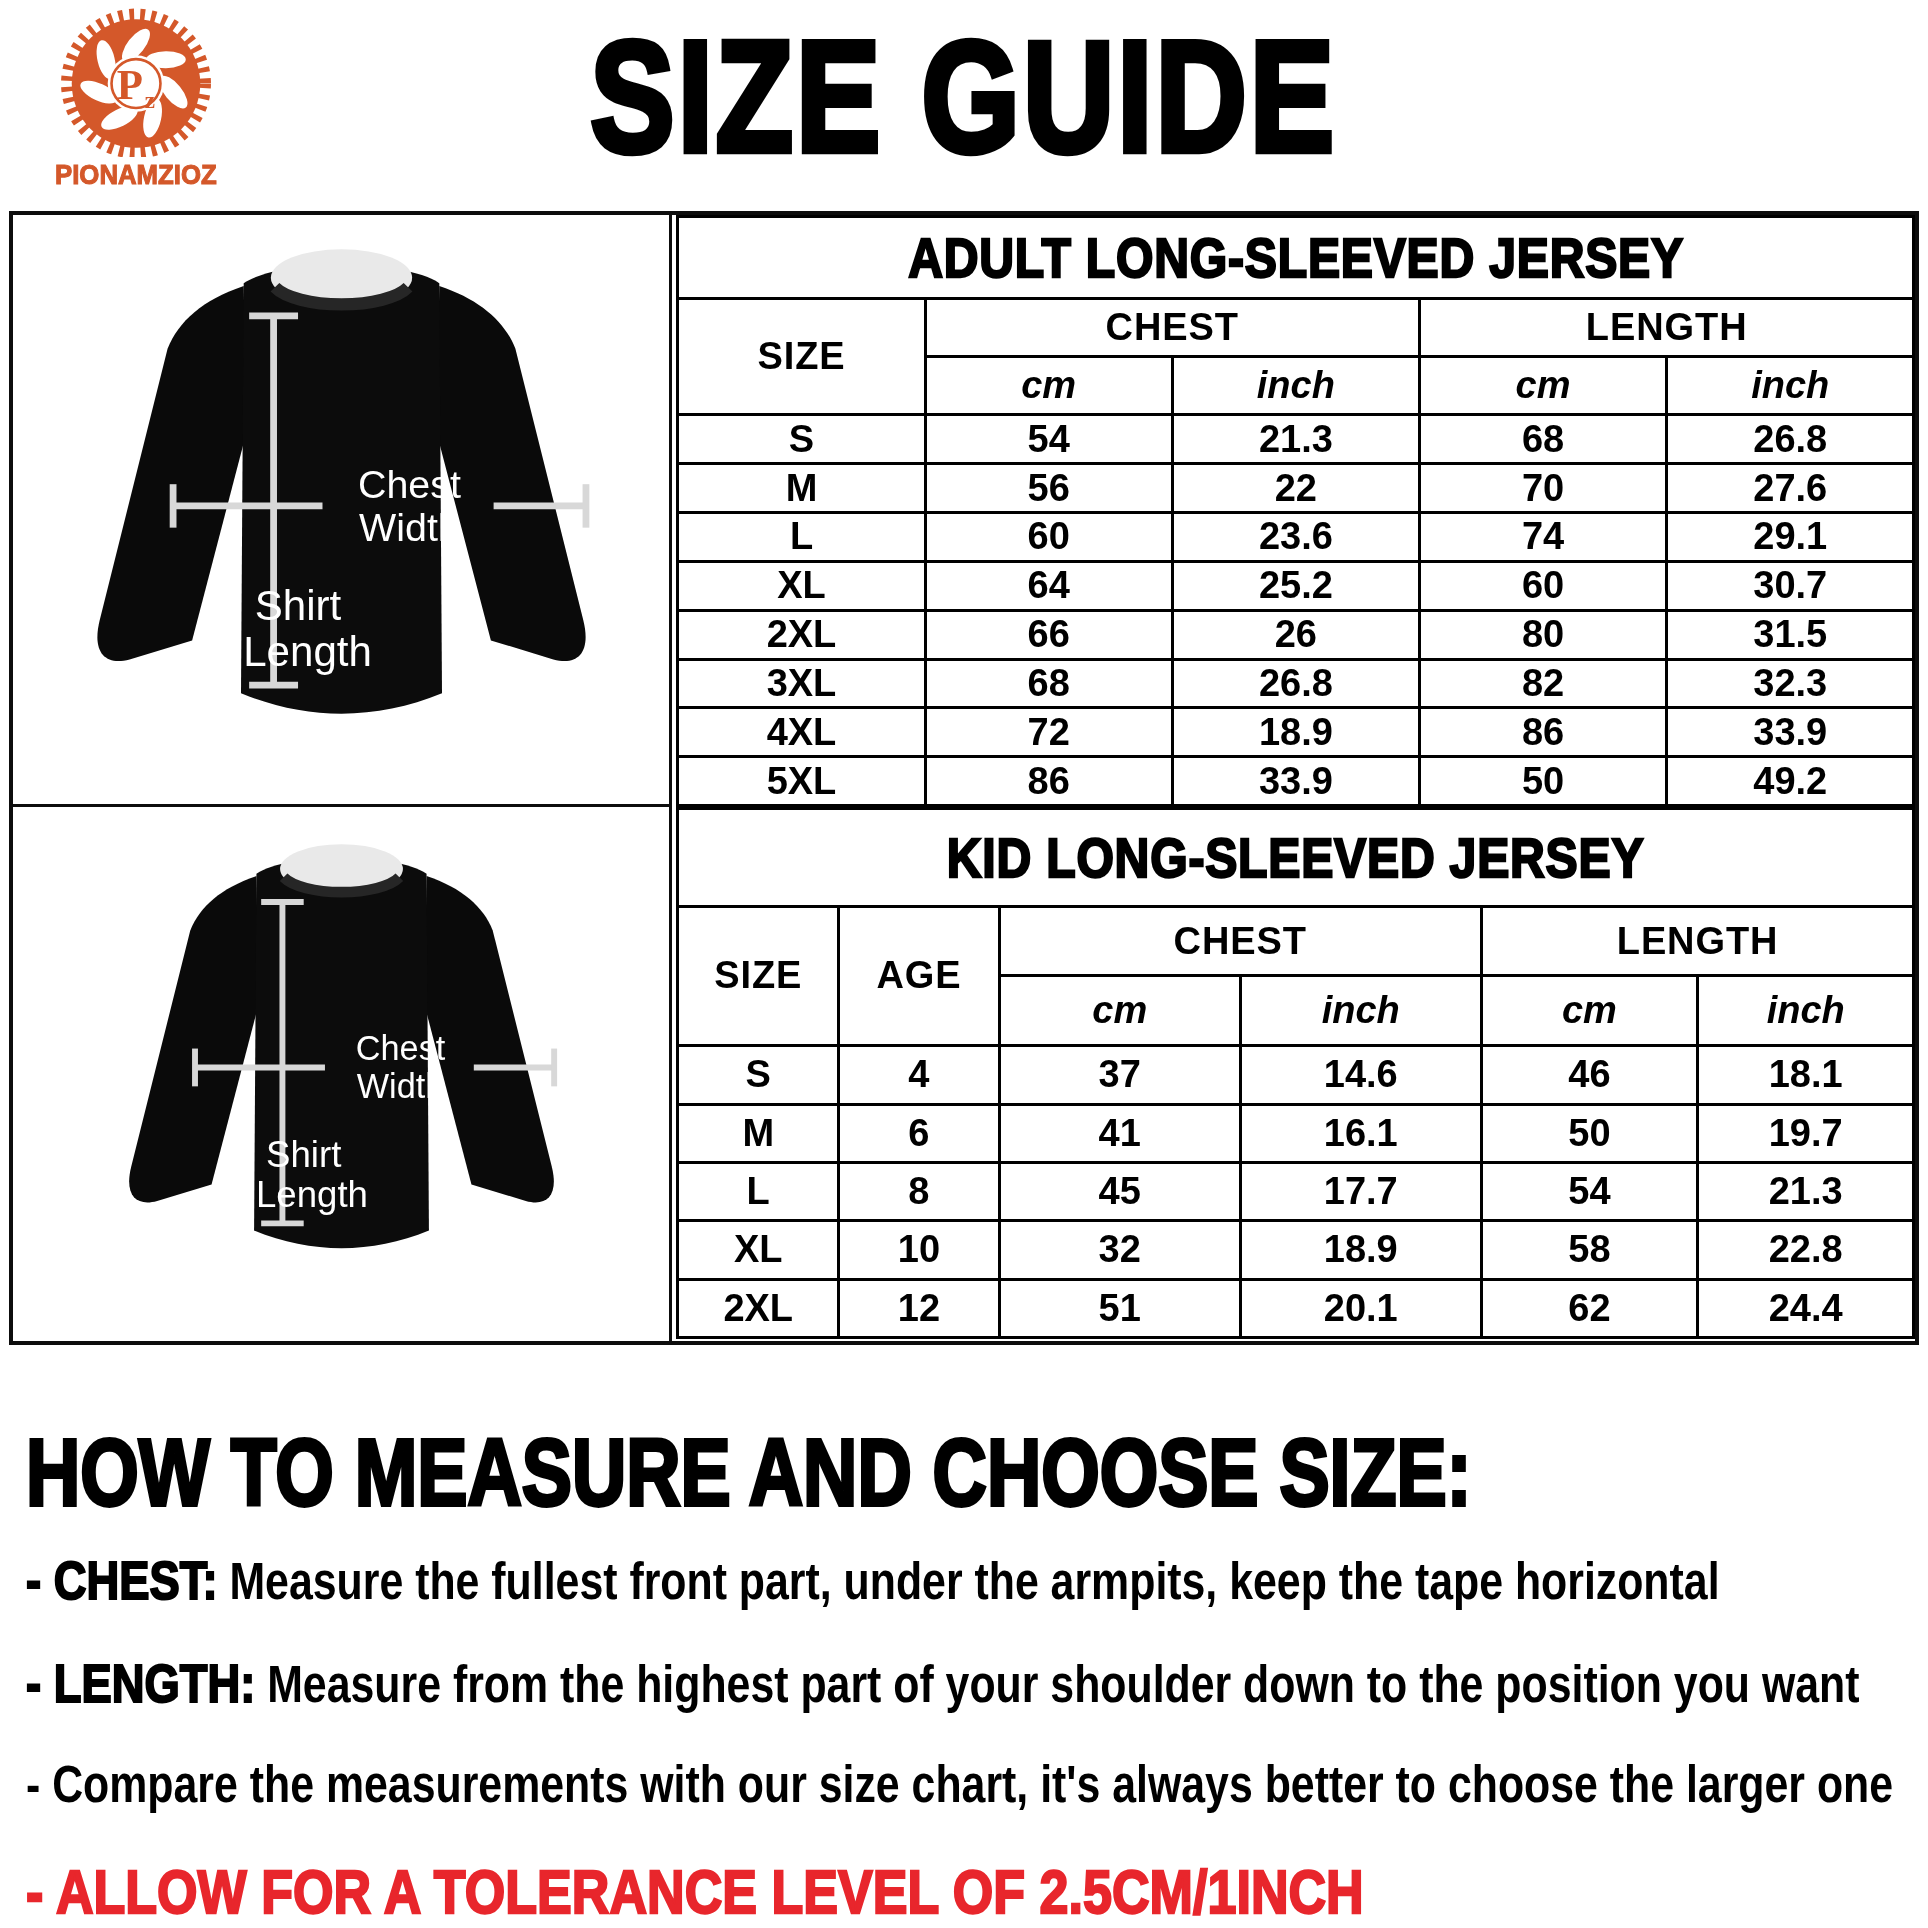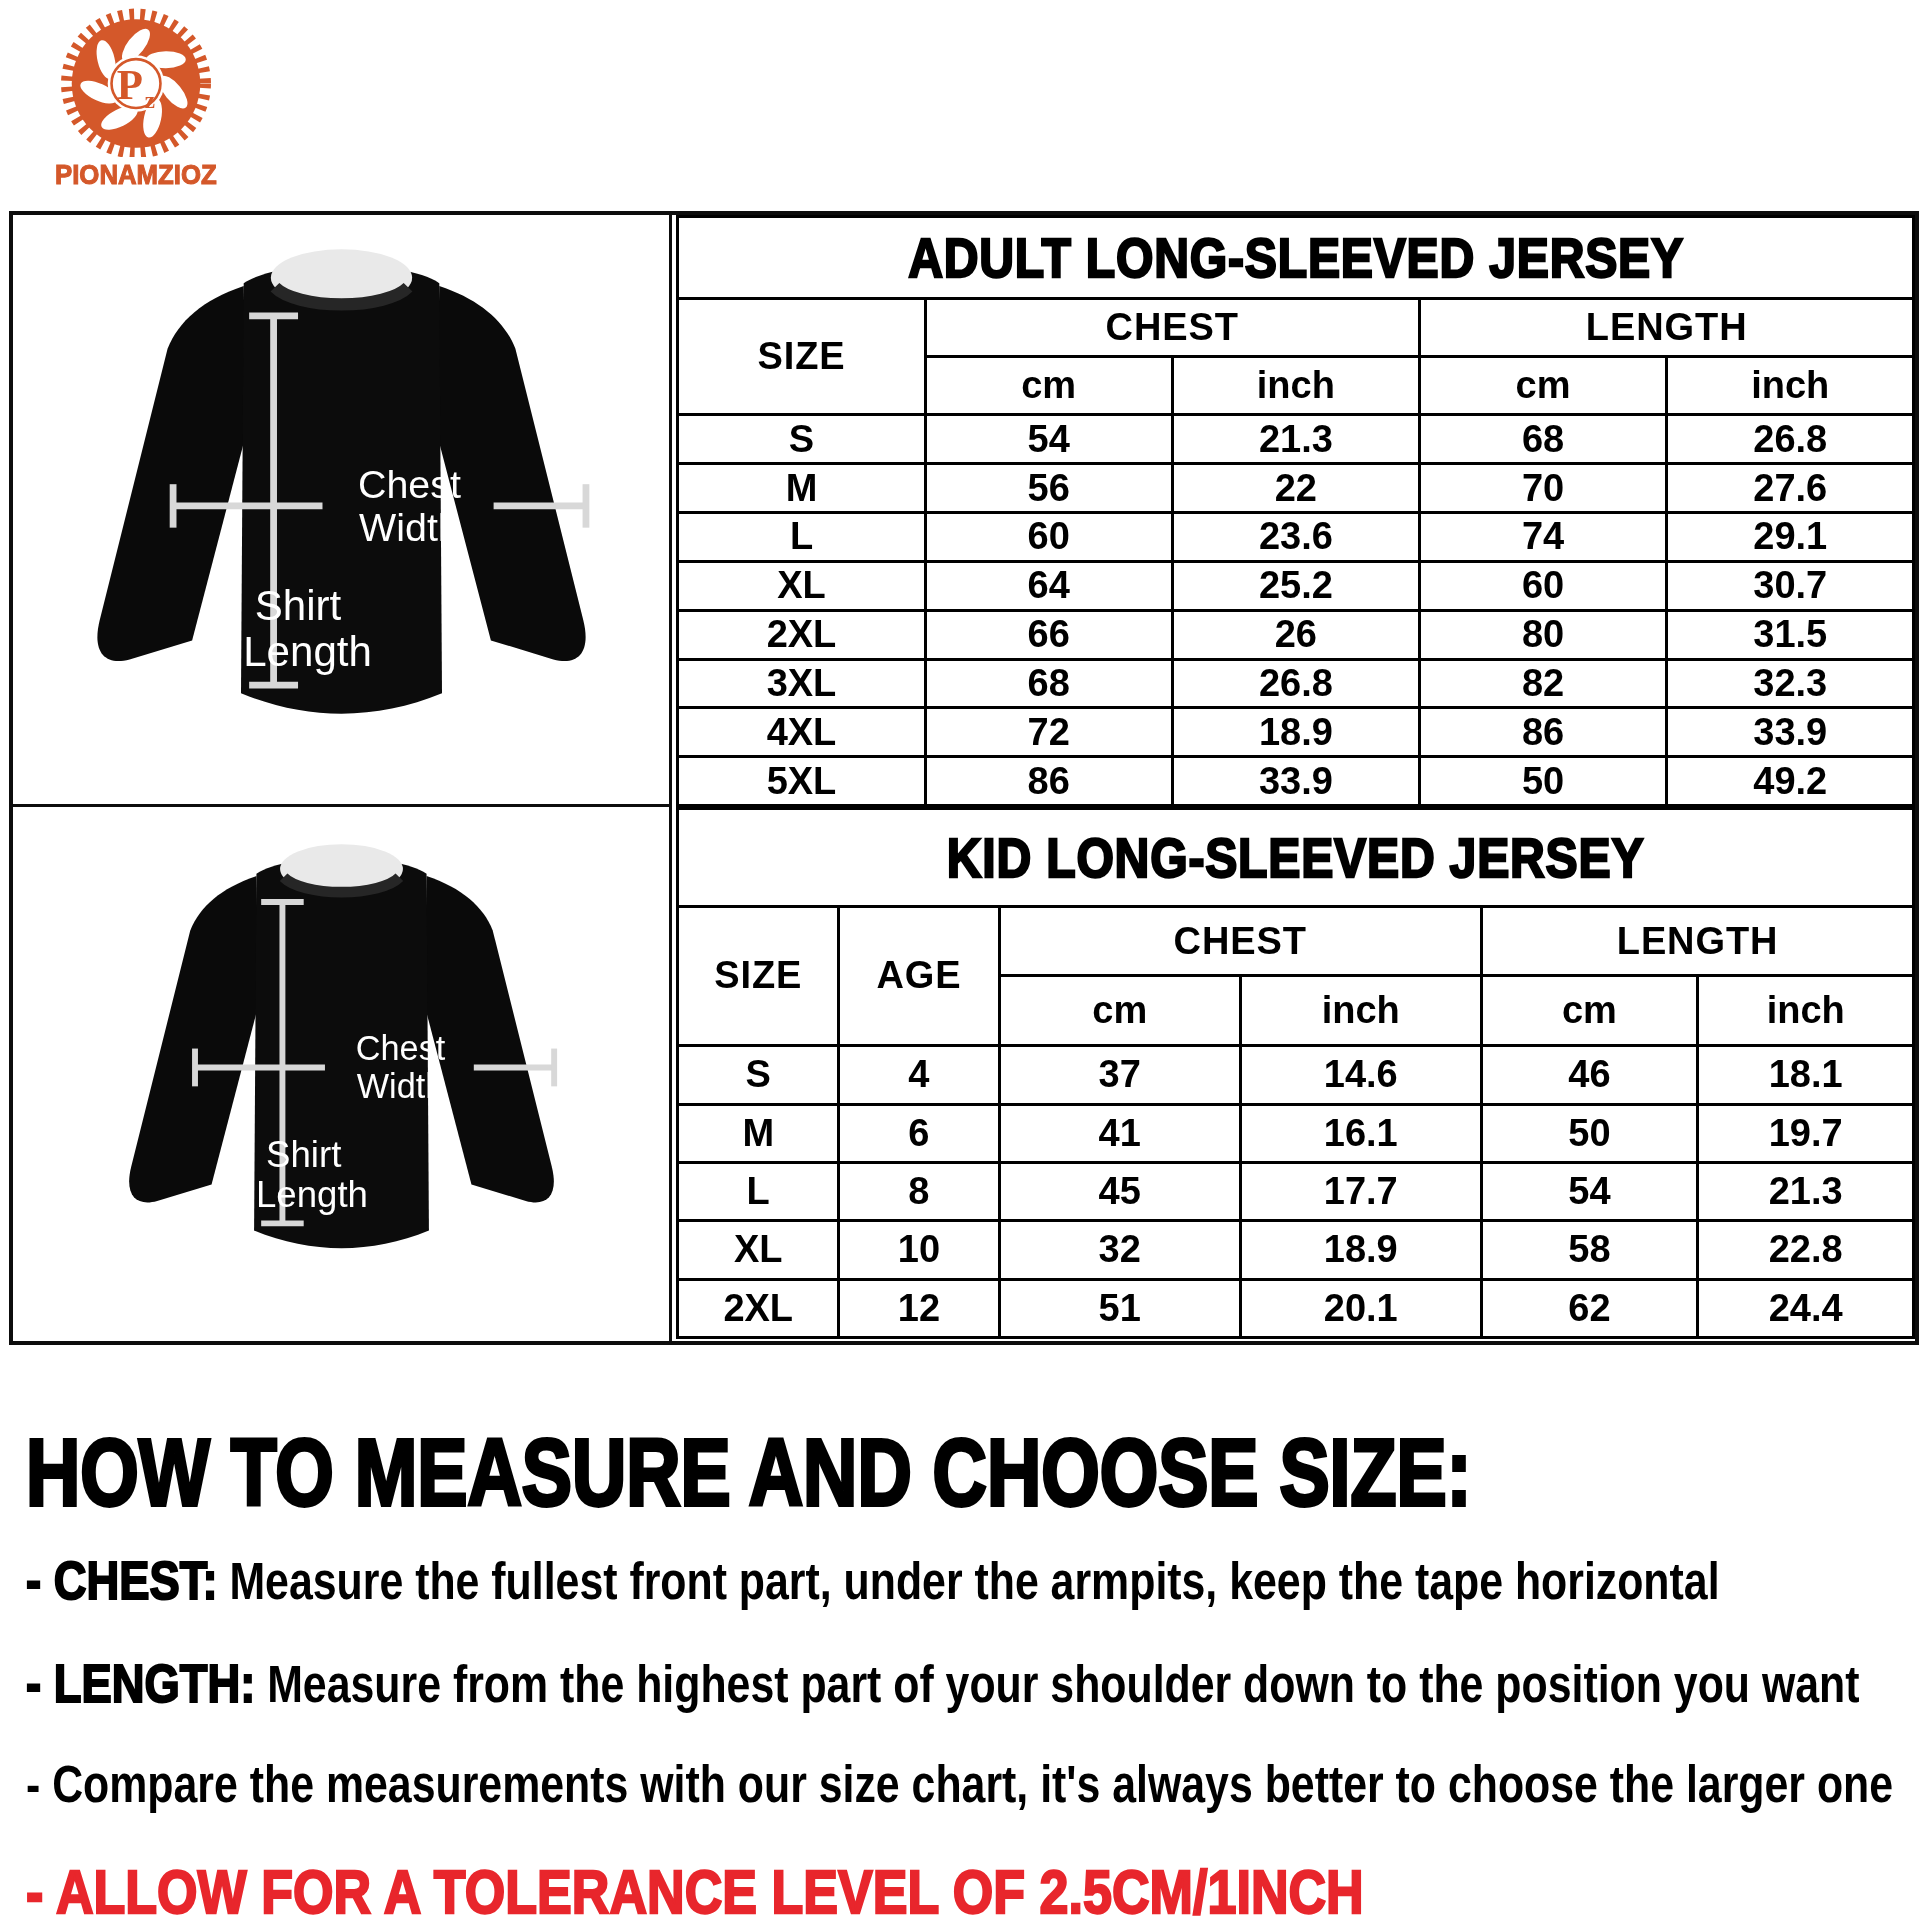--- a/index.html
+++ b/index.html
@@ -44,21 +44,21 @@
     border:3.8px solid #000; text-align:center; vertical-align:middle;
     font-weight:700; padding:0;
   }
   .adult-wrap { height:592px; } .kid-wrap { height:532px; }
   .adult-wrap table { height:592px; } .kid-wrap table { height:532px; }
   tr.title-row { height:77px; } tr.title-row td { border-bottom:3.8px solid #000; }
   tr.title-row span {
     display:inline-block; font-size:56px; font-weight:700; letter-spacing:0.9px;
     transform:scaleX(0.86); -webkit-text-stroke:2.4px #000; white-space:nowrap;
   }
-  tr.head1 { height:55px; } tr.head2 { height:55px; }
+  tr.head1 { height:55px; } tr.head2 { height:55px;font-style:italic; }
   tr.head1 td { font-size:49px; letter-spacing:0.9px; }
   tr.head2 td { font-size:43px; }
   td.c-size { font-size:51px; }
   .size-table tbody td { font-size:38px; }
 
   
   .howto { position:absolute; left:26px; top:1377px; width:1874px;margin-top:47px; }
   .howto h2 {
     margin:0 0 26px 0; font-size:94px; line-height:1.05; font-weight:700;
     letter-spacing:0px; transform:scaleX(0.80); transform-origin:left center;
@@ -105,20 +105,23 @@
         <g transform="rotate(308.6 50 52)">
             <ellipse cx="50" cy="27" rx="5.6" ry="13" transform="rotate(38 50 27)"></ellipse>
           </g>
       </g>
       <circle cx="50" cy="52" r="18.5" fill="#fff"></circle>
       <circle cx="50" cy="52" r="16" fill="none" stroke="var(--accent)" stroke-width="1.7"></circle>
       <text x="46" y="62" font-family="Liberation Serif, serif" font-weight="bold" font-size="28" fill="var(--accent)" text-anchor="middle">P</text>
       <text x="59" y="68" font-family="Liberation Serif, serif" font-weight="bold" font-size="15" fill="var(--accent)" text-anchor="middle">z</text>
     </svg>
     <div class="brand-name">PIONAMZIOZ</div>
+  </div>
+  <div class="page-title">
+    <span>SIZE GUIDE</span>
   </div>
 </div>
 
 <div class="main-box">
 
   <div class="shirts-col">
 
     <div class="shirt-cell adult">
       <svg viewBox="0 0 420 430" width="571" height="584">
         <path d="M138,50 C108,60 90,76 82,96 L32,296 C26,320 36,330 54,325 L100,311 L140,158 Z" fill="#0a0a0a"></path>

